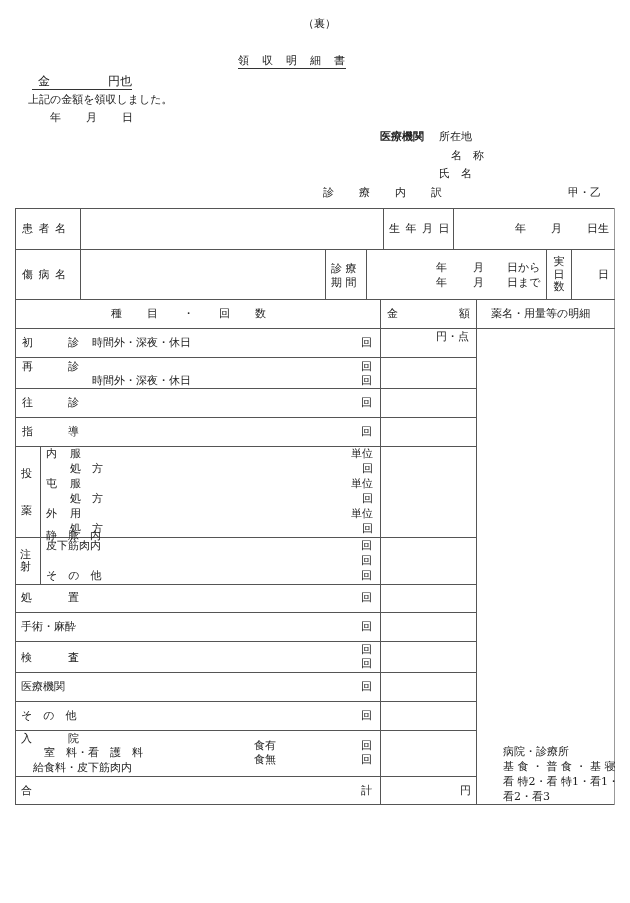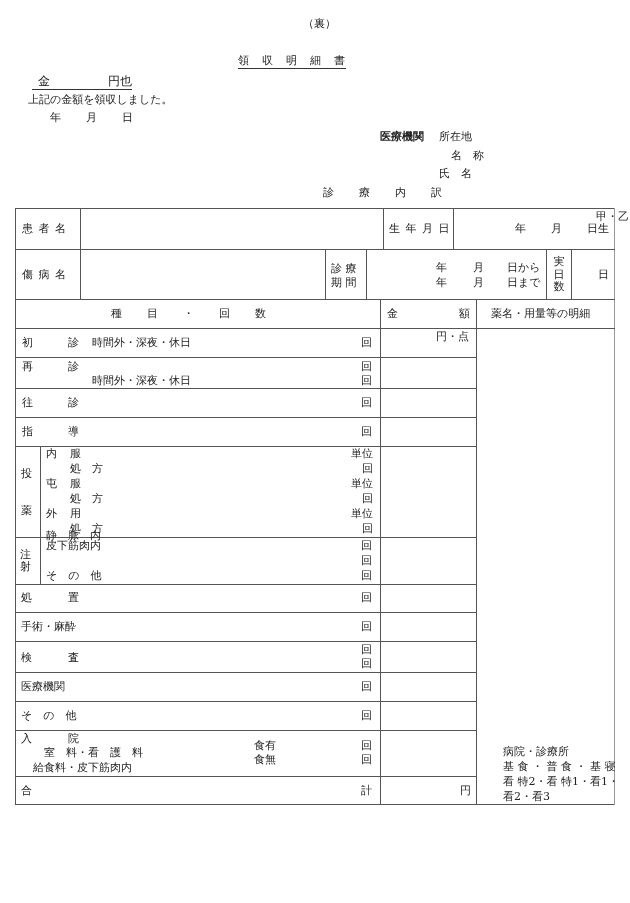--- a/index.html
+++ b/index.html
@@ -32,21 +32,21 @@
   <span style="position:absolute;left:36px;">月</span>
   <span style="position:absolute;left:72px;">日</span>
 </div>
 
 <div class="abs" style="left:380px;top:131px;font-weight:bold;">医療機関</div>
 <div class="abs" style="left:439px;top:131px;">所在地</div>
 <div class="abs" style="left:439px;top:150px;margin-left:12px;">名　称</div>
 <div class="abs" style="left:439px;top:168px;">氏　名</div>
 
 <div class="abs" style="left:323px;top:187px;letter-spacing:1px;">診　　療　　内　　訳</div>
-<div class="abs" style="left:596px;top:187px;margin-top:24px;">甲・乙</div>
+<div class="abs" style="left:568px;top:187px;">甲・乙</div>
 
 <div>
 
   <div class="hline" style="left:15px;top:208px;width:600px;"></div>
   <div class="hline" style="left:15px;top:804px;width:600px;"></div>
   <div class="vline" style="left:15px;top:208px;height:597px;"></div>
   <div class="vline" style="left:614px;top:208px;height:597px;background:#999;"></div>
 
   <div class="hline" style="left:15px;top:249px;width:600px;"></div>
   <div class="hline" style="left:15px;top:299px;width:600px;"></div>

